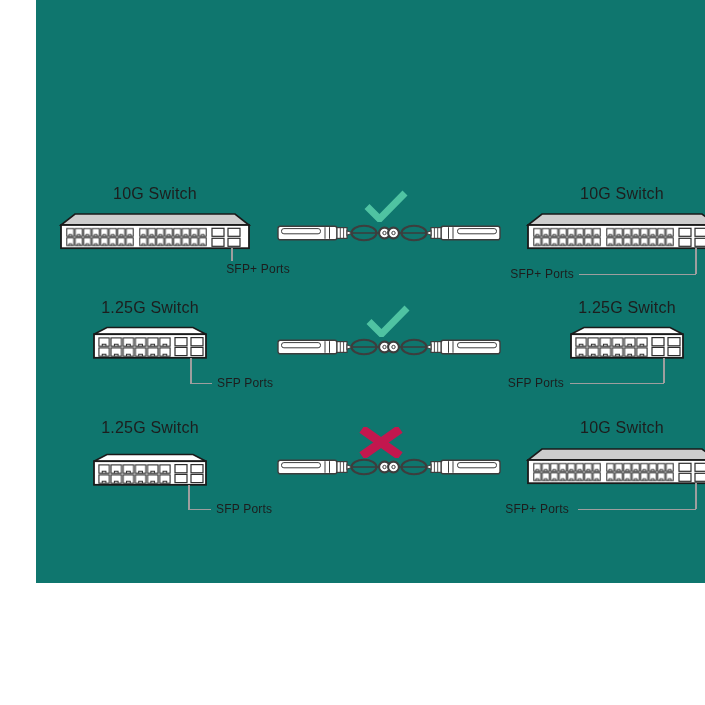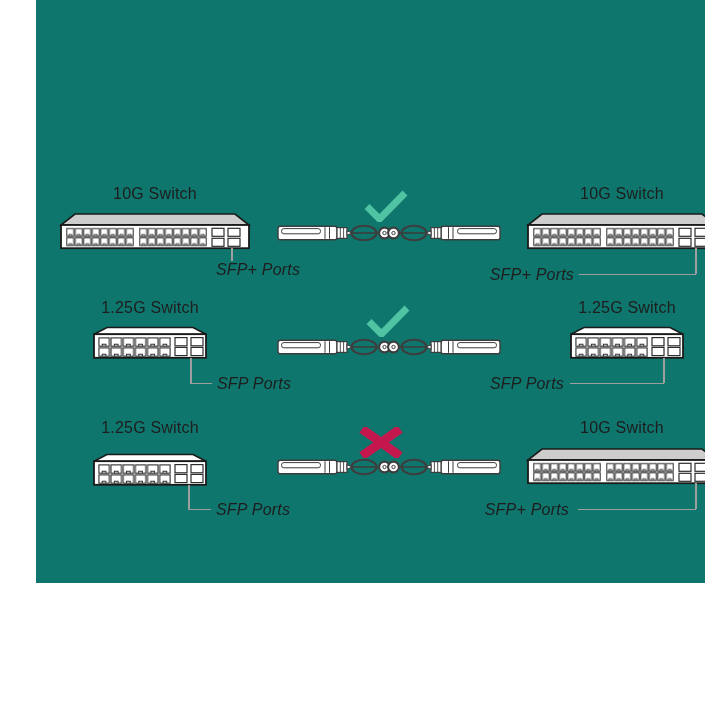--- a/index.html
+++ b/index.html
@@ -14,21 +14,21 @@
   .canvas{
     position:relative;width:705px;height:583px;background:#0f766e;
     font-family:"Liberation Sans", sans-serif;color:var(--text);overflow:hidden;margin-left:36px;
   }
   .abs{position:absolute;}
   .title{
     font-size:16px;line-height:19px;text-align:center;color:var(--text);
     letter-spacing:0.2px;white-space:nowrap;
   }
   .plabel{
-    font-size:16px;line-height:17px;color:var(--text);letter-spacing:0.2px;white-space:nowrap;font-style:italic;
+    font-size:12px;line-height:17px;color:var(--text);letter-spacing:0.2px;white-space:nowrap;
   }
   .plabel.right{text-align:right;}
   .vline{width:1.5px;background:var(--leader);}
   .hline{height:1.5px;background:var(--leader);}
   svg{display:block;}
   .panel{fill:#ffffff;stroke:var(--outline);stroke-width:1.8;}
   .top10{fill:var(--top10);stroke:var(--outline);stroke-width:1.6;}
   .top1{fill:#ffffff;stroke:var(--outline);stroke-width:1.6;}
   .sfp{fill:#ffffff;stroke:#2E2E2E;stroke-width:1.2;}
   .cab{stroke:#3D3D3D;fill:none;}

